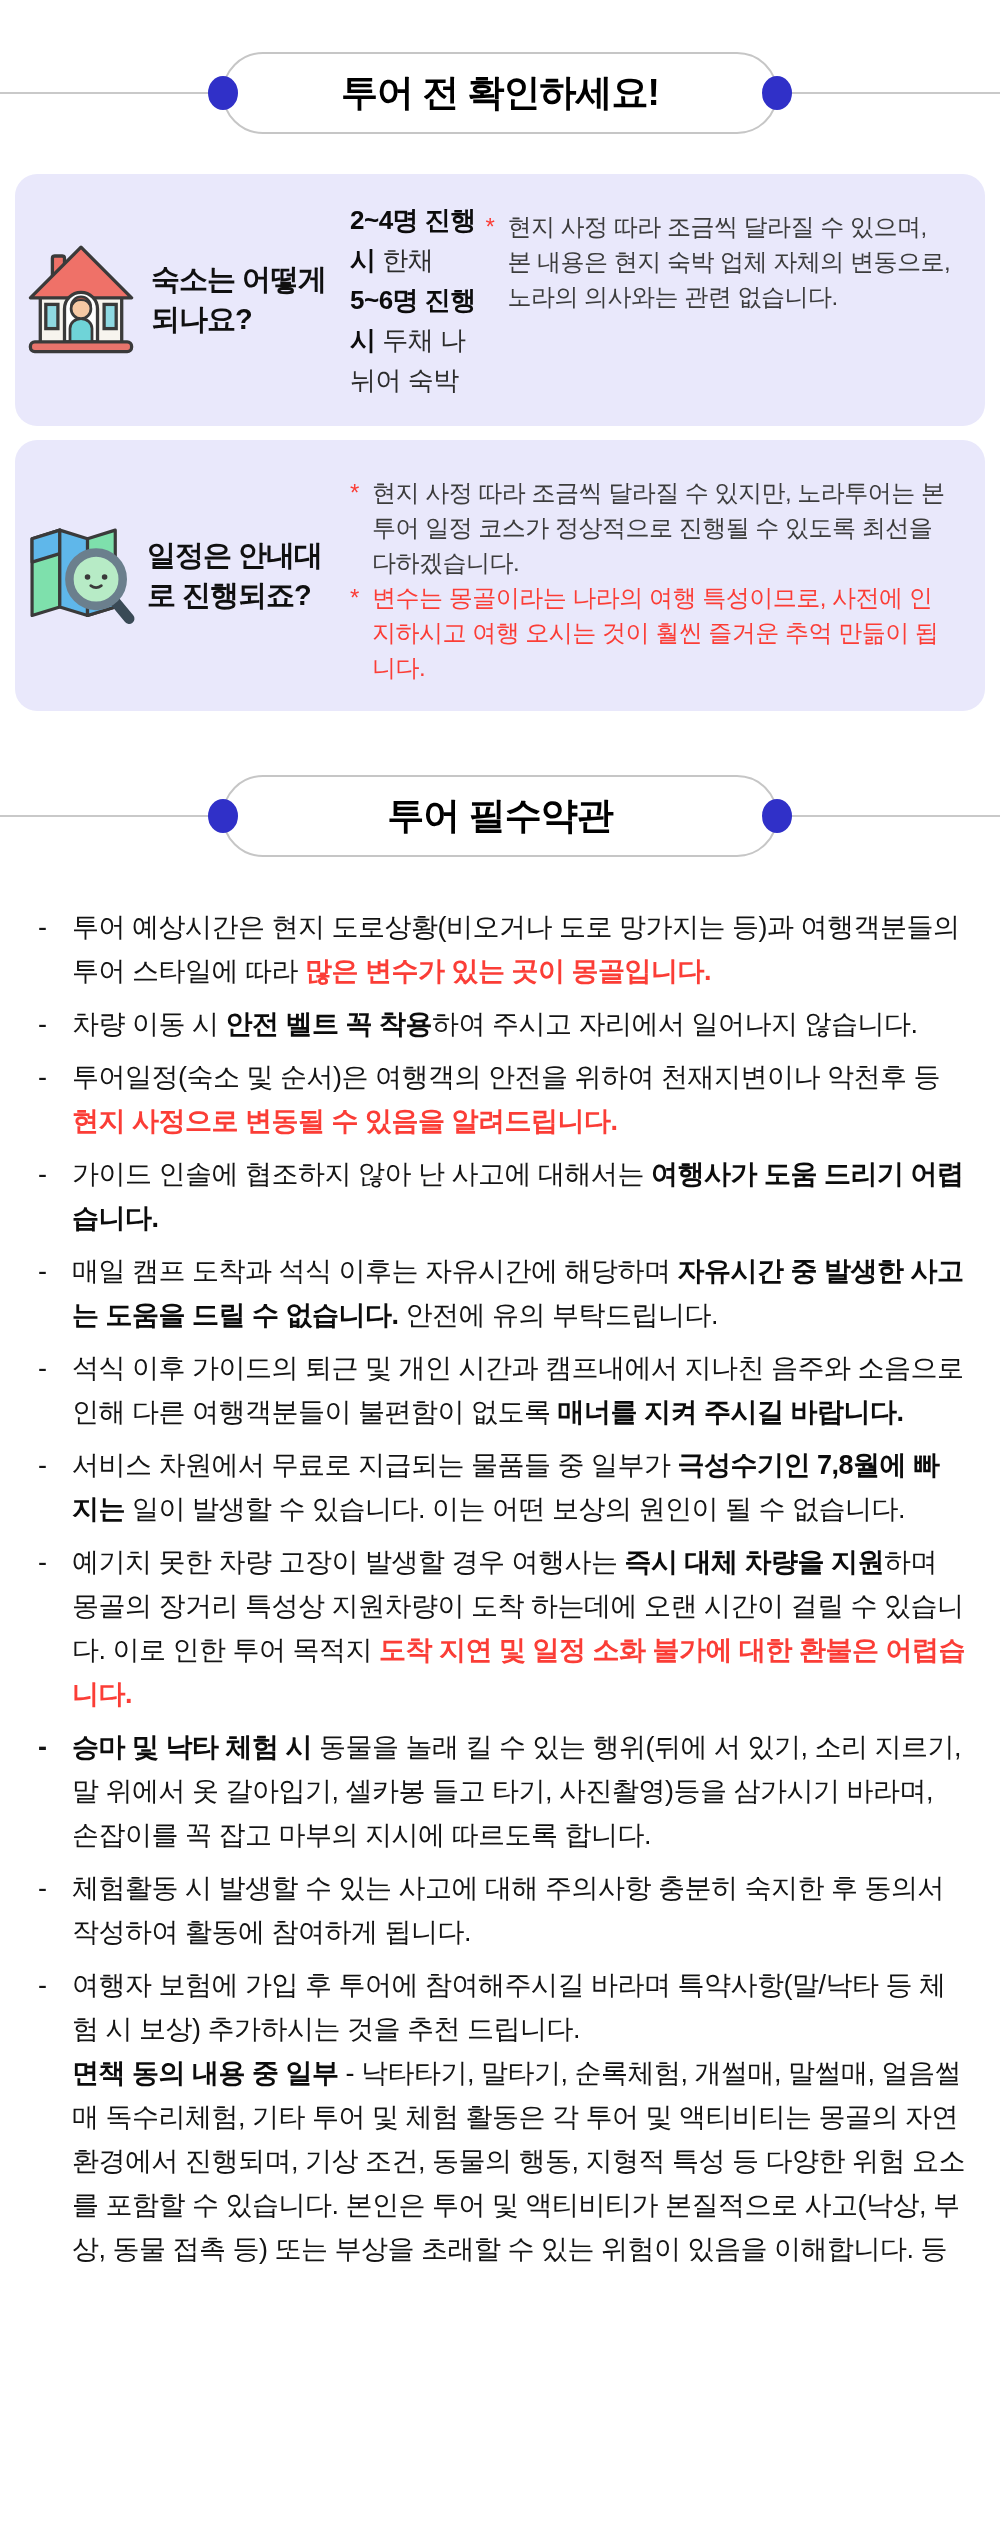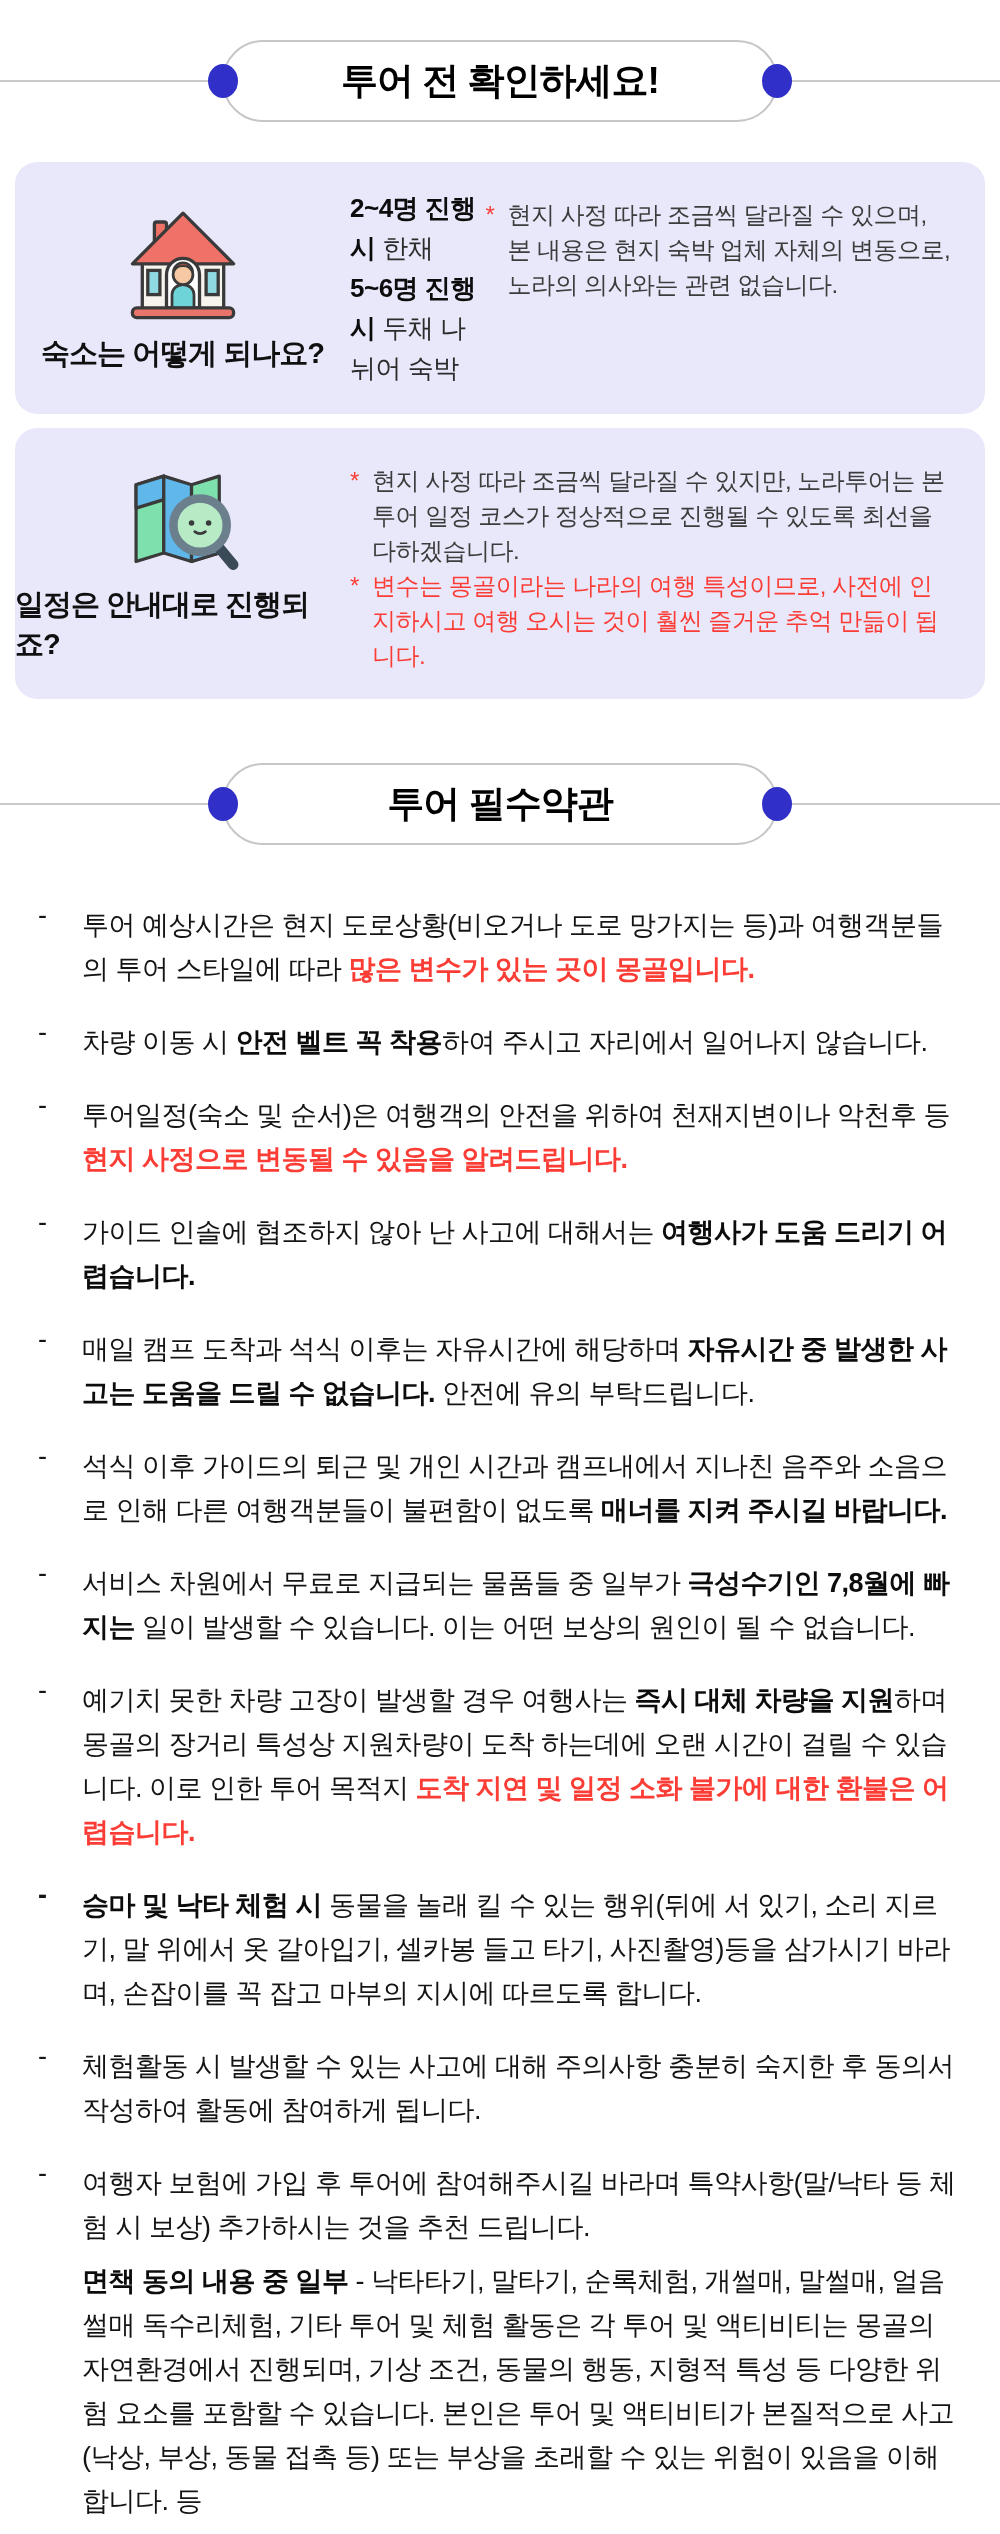--- a/index.html
+++ b/index.html
@@ -22,53 +22,53 @@
     border:2px solid #c6c6c6;border-radius:44px;
     display:flex;align-items:center;justify-content:center;
     font-size:37px;font-weight:700;color:#000;letter-spacing:-1px;
   }
   .banner-dot{
     position:absolute;top:50%;width:30px;height:34px;border-radius:50%;
     background:#3030c8;transform:translate(-50%,-50%);
   }
   .banner-dot.left{left:calc(50% - 277px);}
   .banner-dot.right{left:calc(50% + 277px);}
-  .banner.first{margin-top:40px;}
+  .banner.first{margin-top:52px;}
   .banner.second{margin-top:64px;}
 
   
   .card{
     margin:14px 15px 0;
     background:#e9e8fb;
     border-radius:22px;
     display:flex;
     padding:26px 34px 26px 0;
   }
   .card.first{margin-top:40px;}
   .card-left{
     flex:0 0 335px;
-    display:flex;flex-direction:column;align-items:center;justify-content:center;
+    display:flex;align-items:center;justify-content:center;
     gap:4px;
   }
   .card-question{font-size:29px;font-weight:700;color:#101010;letter-spacing:-1px;}
   .card-right{flex:1;display:flex;flex-direction:row;justify-content:center;}
   .card-line{font-size:26px;line-height:40px;color:#2b2b2b;letter-spacing:-0.5px;}
   .card-notes{margin-top:9px;}
   .note{display:flex;font-size:24px;line-height:35px;letter-spacing:-0.5px;}
   .note-marker{flex:0 0 22px;color:#fb3d36;}
   .note.dark .note-text{color:#3c3c3c;}
   .note.red .note-marker,.note.red .note-text{color:#fb3d36;}
 
   
   .terms{margin:48px 34px 0 38px;}
   .term{display:flex;margin-bottom:9px;font-size:27px;line-height:44px;color:#141414;letter-spacing:-0.5px;}
   .term-marker{flex:0 0 34px;}
   .term-marker.bold{font-weight:700;}
   .term-body{flex:1;}
-  .term-para{margin:10px;}
+  .term-para{margin:0;}
   .s-normal{font-weight:400;}
   .s-bold{font-weight:700;color:#0c0c0c;}
   .s-redbold{font-weight:700;color:#fb3d36;}
 
   .icon-svg{display:block;}
 </style>
 </head>
 <body>
 
 <div class="page">

